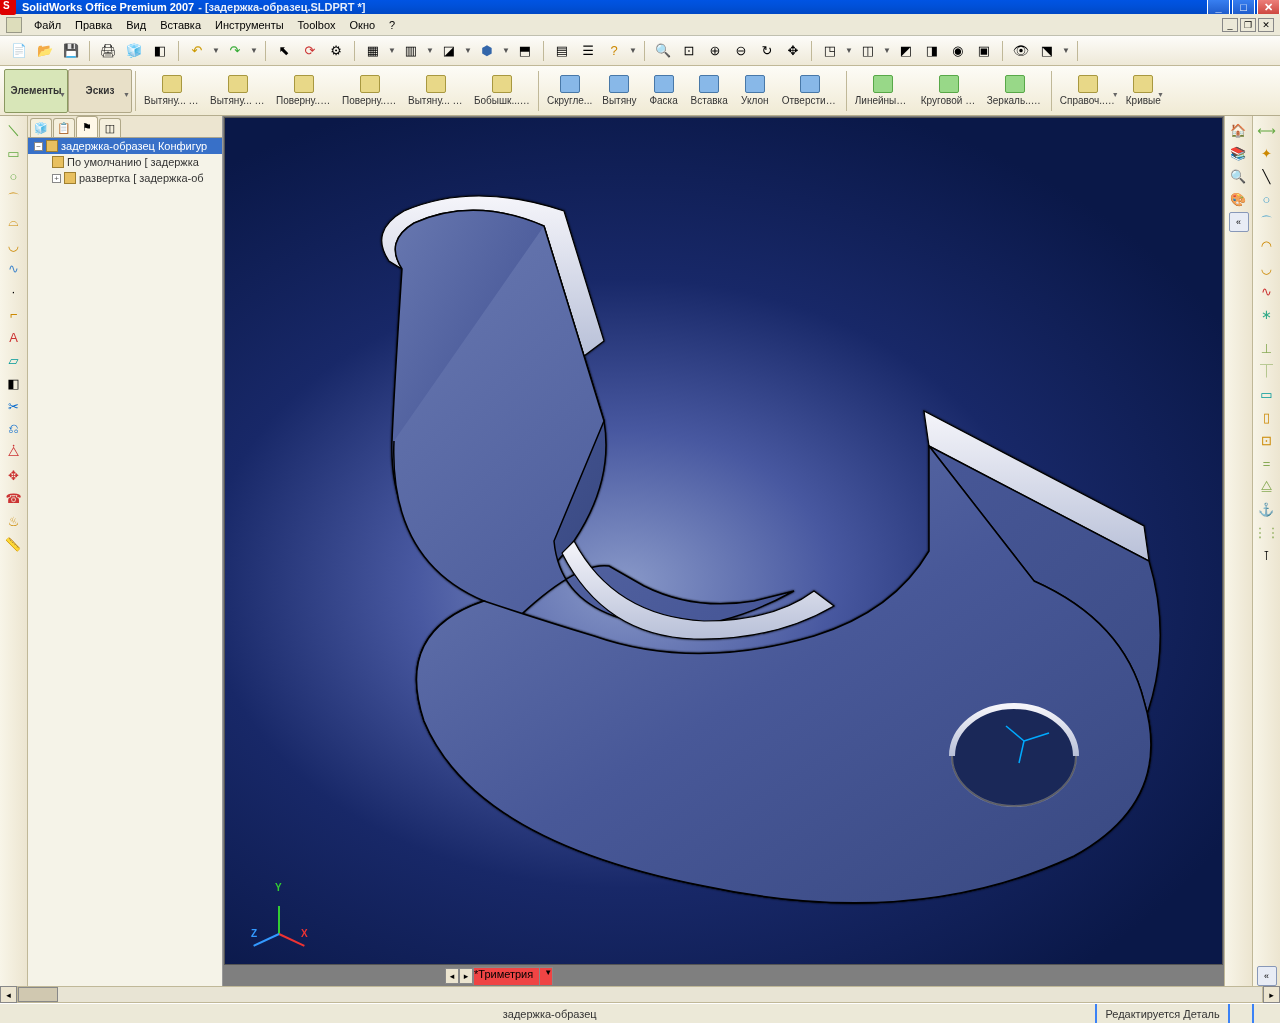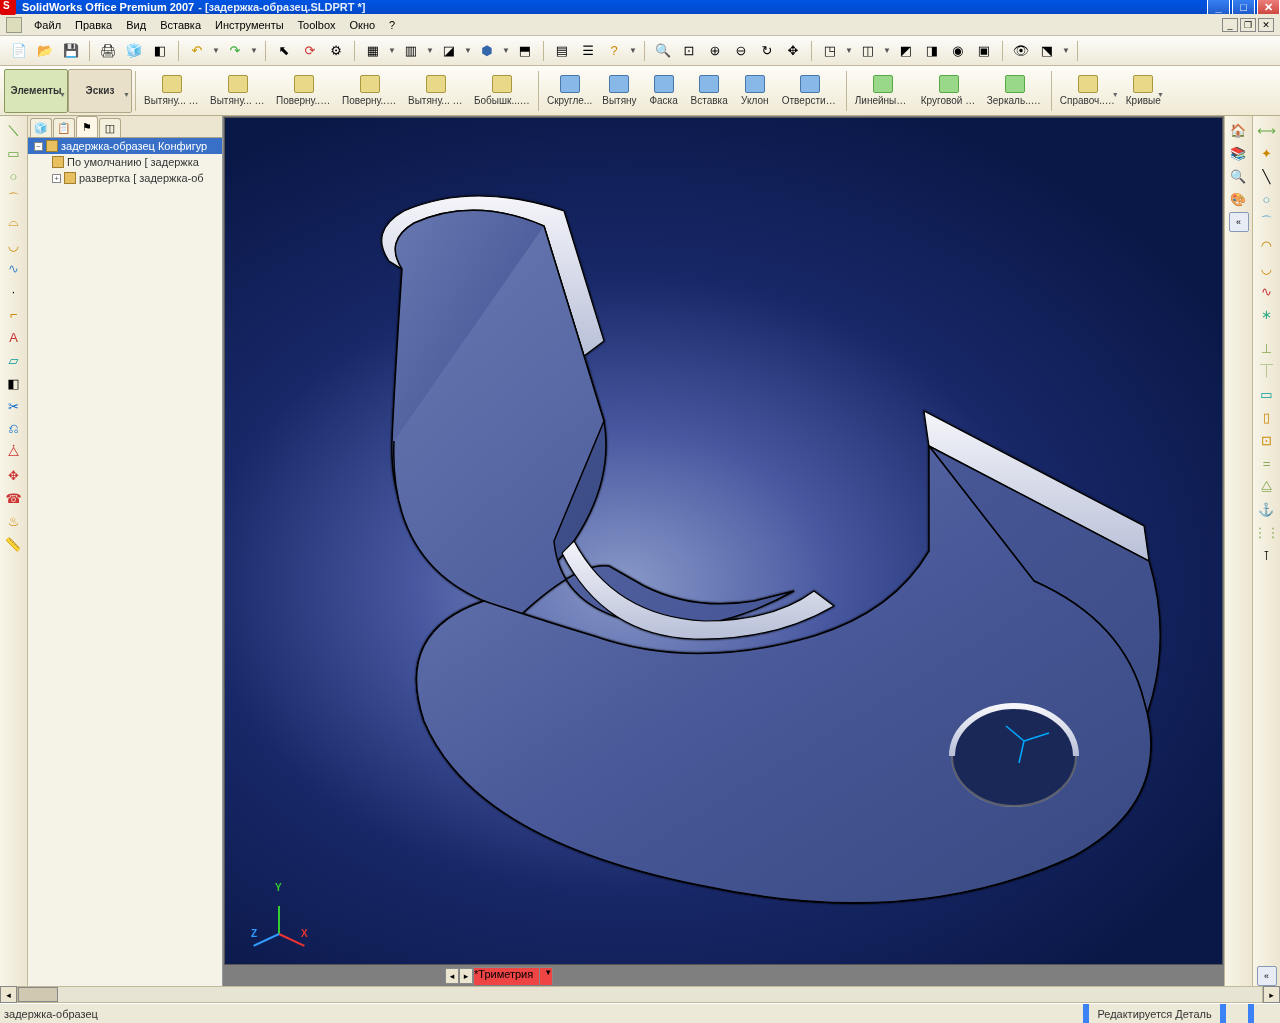--- a/index.html
+++ b/index.html
@@ -71,23 +71,23 @@
 .view-tab { height: 18px; padding: 0 0; background: #ef4444; border: 1px solid #888; border-bottom:none; display:flex;font-size:11px;}
 .view-tab .vtdd { margin-left: 6px; font-size:8px; border-left:1px solid #888; padding-left:4px;}
 
 .hscroll { height: 17px; background: #ece5d0; display: flex; }
 .hscroll .track { flex: 1; background: #e8e4d4; border: 1px solid #c0b898; margin: 0 17px; position:relative;}
 .hscroll .thumb { position:absolute; left:0; top:0; height:100%; width:40px; background:#d0c8b0; border:1px solid #888;}
 .hscroll .arr { width:17px; height:17px; position:absolute; background:#ece5d0; border:1px solid #888; font-size:9px; display:flex;align-items:center;justify-content:center;}
 .hscroll { position:relative;}
 .hscroll .arr.l{left:0;} .hscroll .arr.r{right:0;}
 
-.statusbar { height: 20px; background: #ece9d8; border-top: 1px solid #fff; display: flex; align-items: center; padding: 0 4px; font-size: 11px; color: #333; }
+.statusbar { height: 20px; background: #ece9d8; border-top: 1px solid #fff; display: flex; align-items: center; padding: 0 4px; font-size: 11px; color: #333; text-align: center; }
 .statusbar .sb-l { flex: 1; }
-.statusbar .sb-cell { border-left: 6px solid #3b82f6; padding: 0 8px; height: 100%; display:flex; align-items:center;}
+.statusbar .sb-cell { border-left: 2px solid #3b82f6; padding: 0 8px; height: 100%; display:flex; align-items:center;}
 </style>
 </head>
 <body>
 
 <div class="titlebar">
   <div class="logo"></div>
   <span class="title-text">SolidWorks Office Premium 2007</span>
   <span class="title-doc">- [задержка-образец.SLDPRT *]</span>
   <div class="spacer"></div>
   <div class="winbtn min">_</div>

